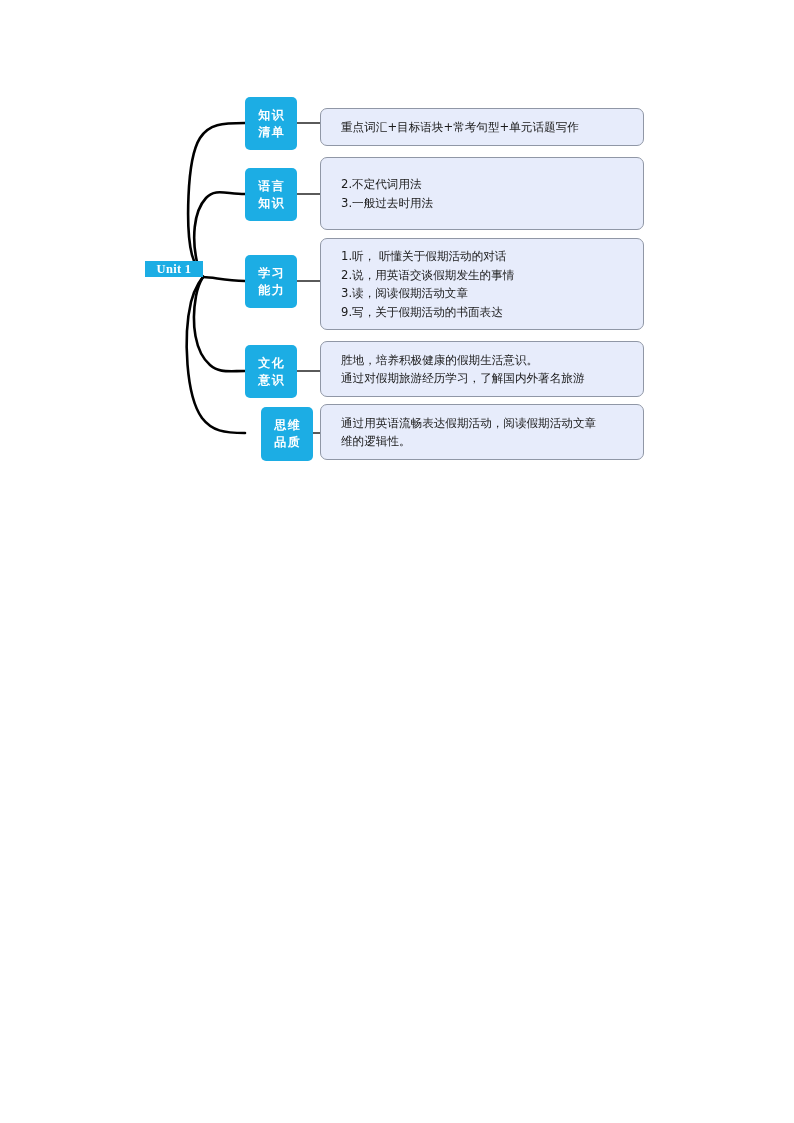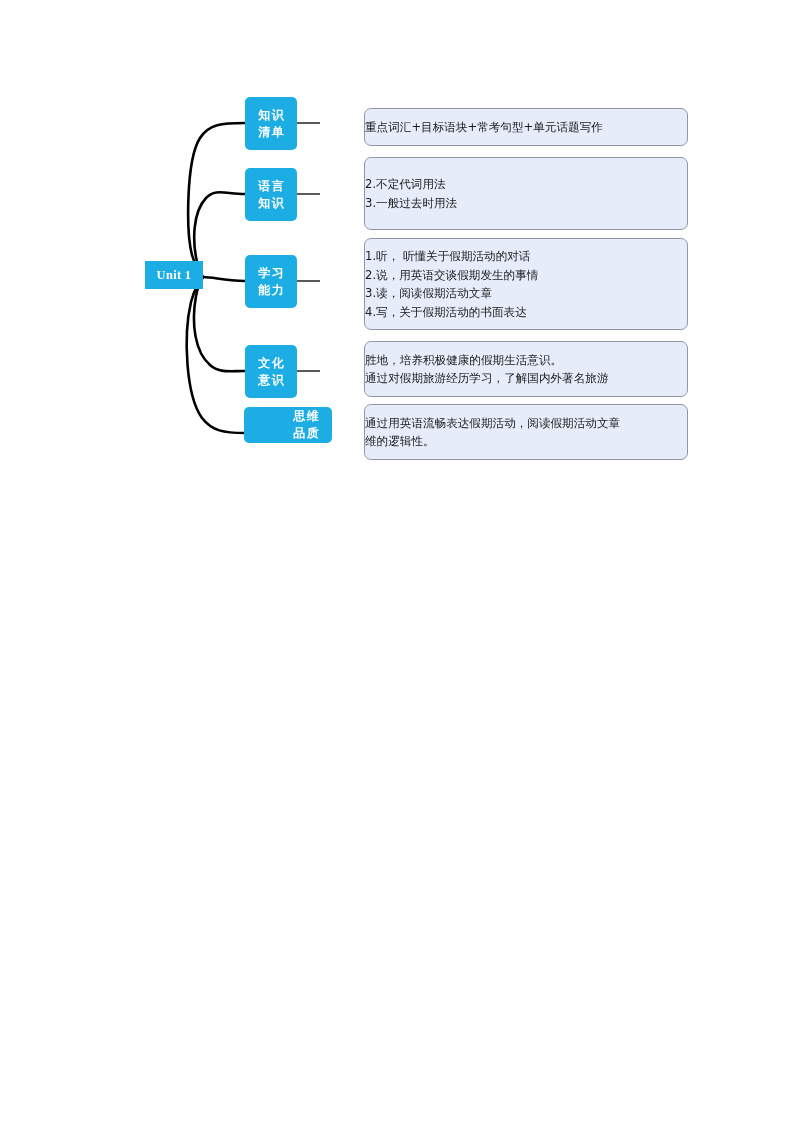--- a/index.html
+++ b/index.html
@@ -33,21 +33,21 @@
     height: 1123px;
     pointer-events: none;
   }
 
   
   .root-node {
     position: absolute;
     left: 145px;
     top: 261px;
     width: 58px;
-    height: 28px;
+    height: 16px;
     background: #1CADE4;
     display: flex;
     align-items: center;
     justify-content: center;
     z-index: 4;
   }
   .root-node .root-label {
     color: #ffffff;
     font-family: "Liberation Serif", "DejaVu Serif", serif;
     font-weight: bold;
@@ -84,38 +84,37 @@
     position: absolute;
     left: 320px;
     width: 324px;
     background: #E7ECFB;
     border: 1px solid #9097A6;
     border-radius: 7px;
     box-sizing: border-box;
     display: flex;
     flex-direction: column;
     justify-content: center;
-    padding: 4px 0;
+    padding: 4px 20px;
     z-index: 3;
-    margin-left: 44px;
   }
   .content-box .content-line {
     color: #1a1a1a;
     font-family: "DejaVu Sans", "Liberation Sans", sans-serif;
     font-size: 11.6px;
     line-height: 18.5px;
     white-space: nowrap;
   }
 
   
   #branch-0 { left: 245px; top: 97px;  height: 53px; }
   #branch-1 { left: 245px; top: 168px; height: 53px; }
   #branch-2 { left: 245px; top: 255px; height: 53px; }
   #branch-3 { left: 245px; top: 345px; height: 53px; }
-  #branch-4 { left: 244px; top: 407px; height: 36px; padding-left: 36px; }
+  #branch-4 { left: 261px; top: 407px; height: 54px; }
 
   #content-0 { top: 108px; height: 38px; }
   #content-1 { top: 157px; height: 73px; }
   #content-2 { top: 238px; height: 92px; }
   #content-3 { top: 341px; height: 56px; }
   #content-4 { top: 404px; height: 56px; }
 </style>
 </head>
 <body>
 
@@ -158,21 +157,21 @@
   </div>
 
   <div class="branch-box" id="branch-2">
     <span class="branch-line">学习</span>
     <span class="branch-line">能力</span>
   </div>
   <div class="content-box" id="content-2">
     <span class="content-line">1.听， 听懂关于假期活动的对话</span>
     <span class="content-line">2.说，用英语交谈假期发生的事情</span>
     <span class="content-line">3.读，阅读假期活动文章</span>
-    <span class="content-line">4.写，关于假期活动的书面表达</span>
+    <span class="content-line">9.写，关于假期活动的书面表达</span>
   </div>
 
   <div class="branch-box" id="branch-3">
     <span class="branch-line">文化</span>
     <span class="branch-line">意识</span>
   </div>
   <div class="content-box" id="content-3">
     <span class="content-line">胜地，培养积极健康的假期生活意识。</span>
     <span class="content-line">通过对假期旅游经历学习，了解国内外著名旅游</span>
   </div>

